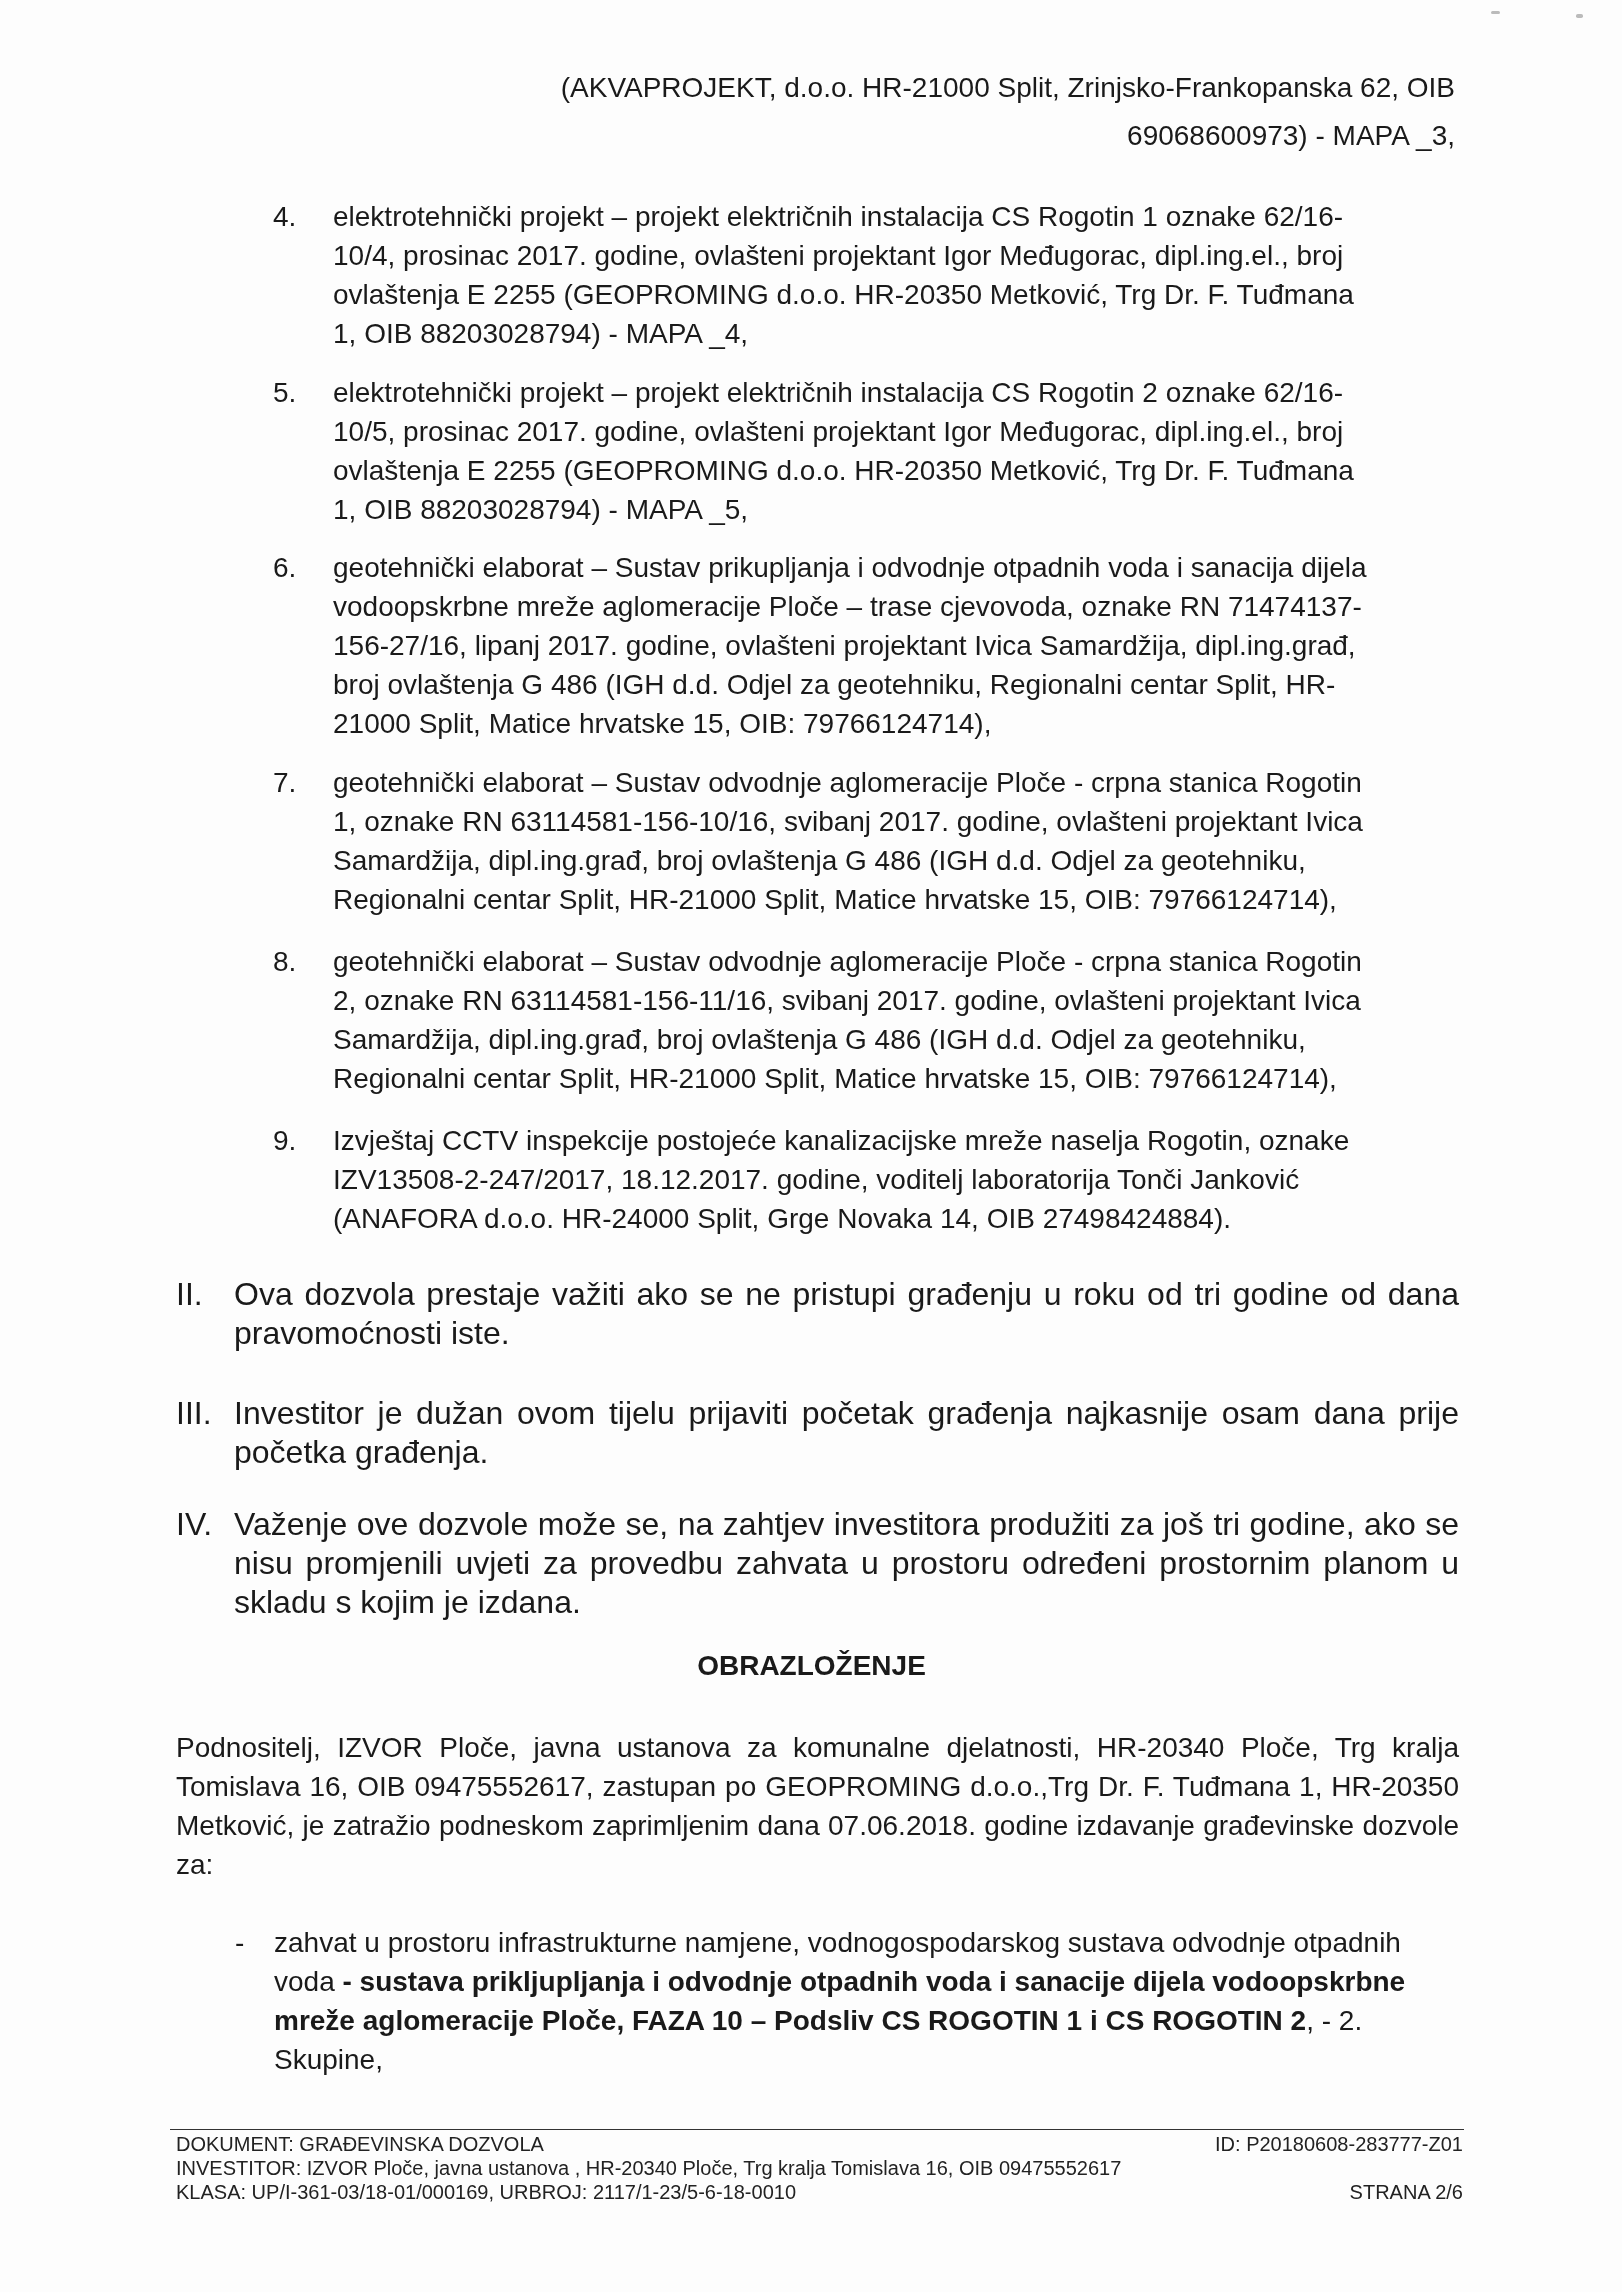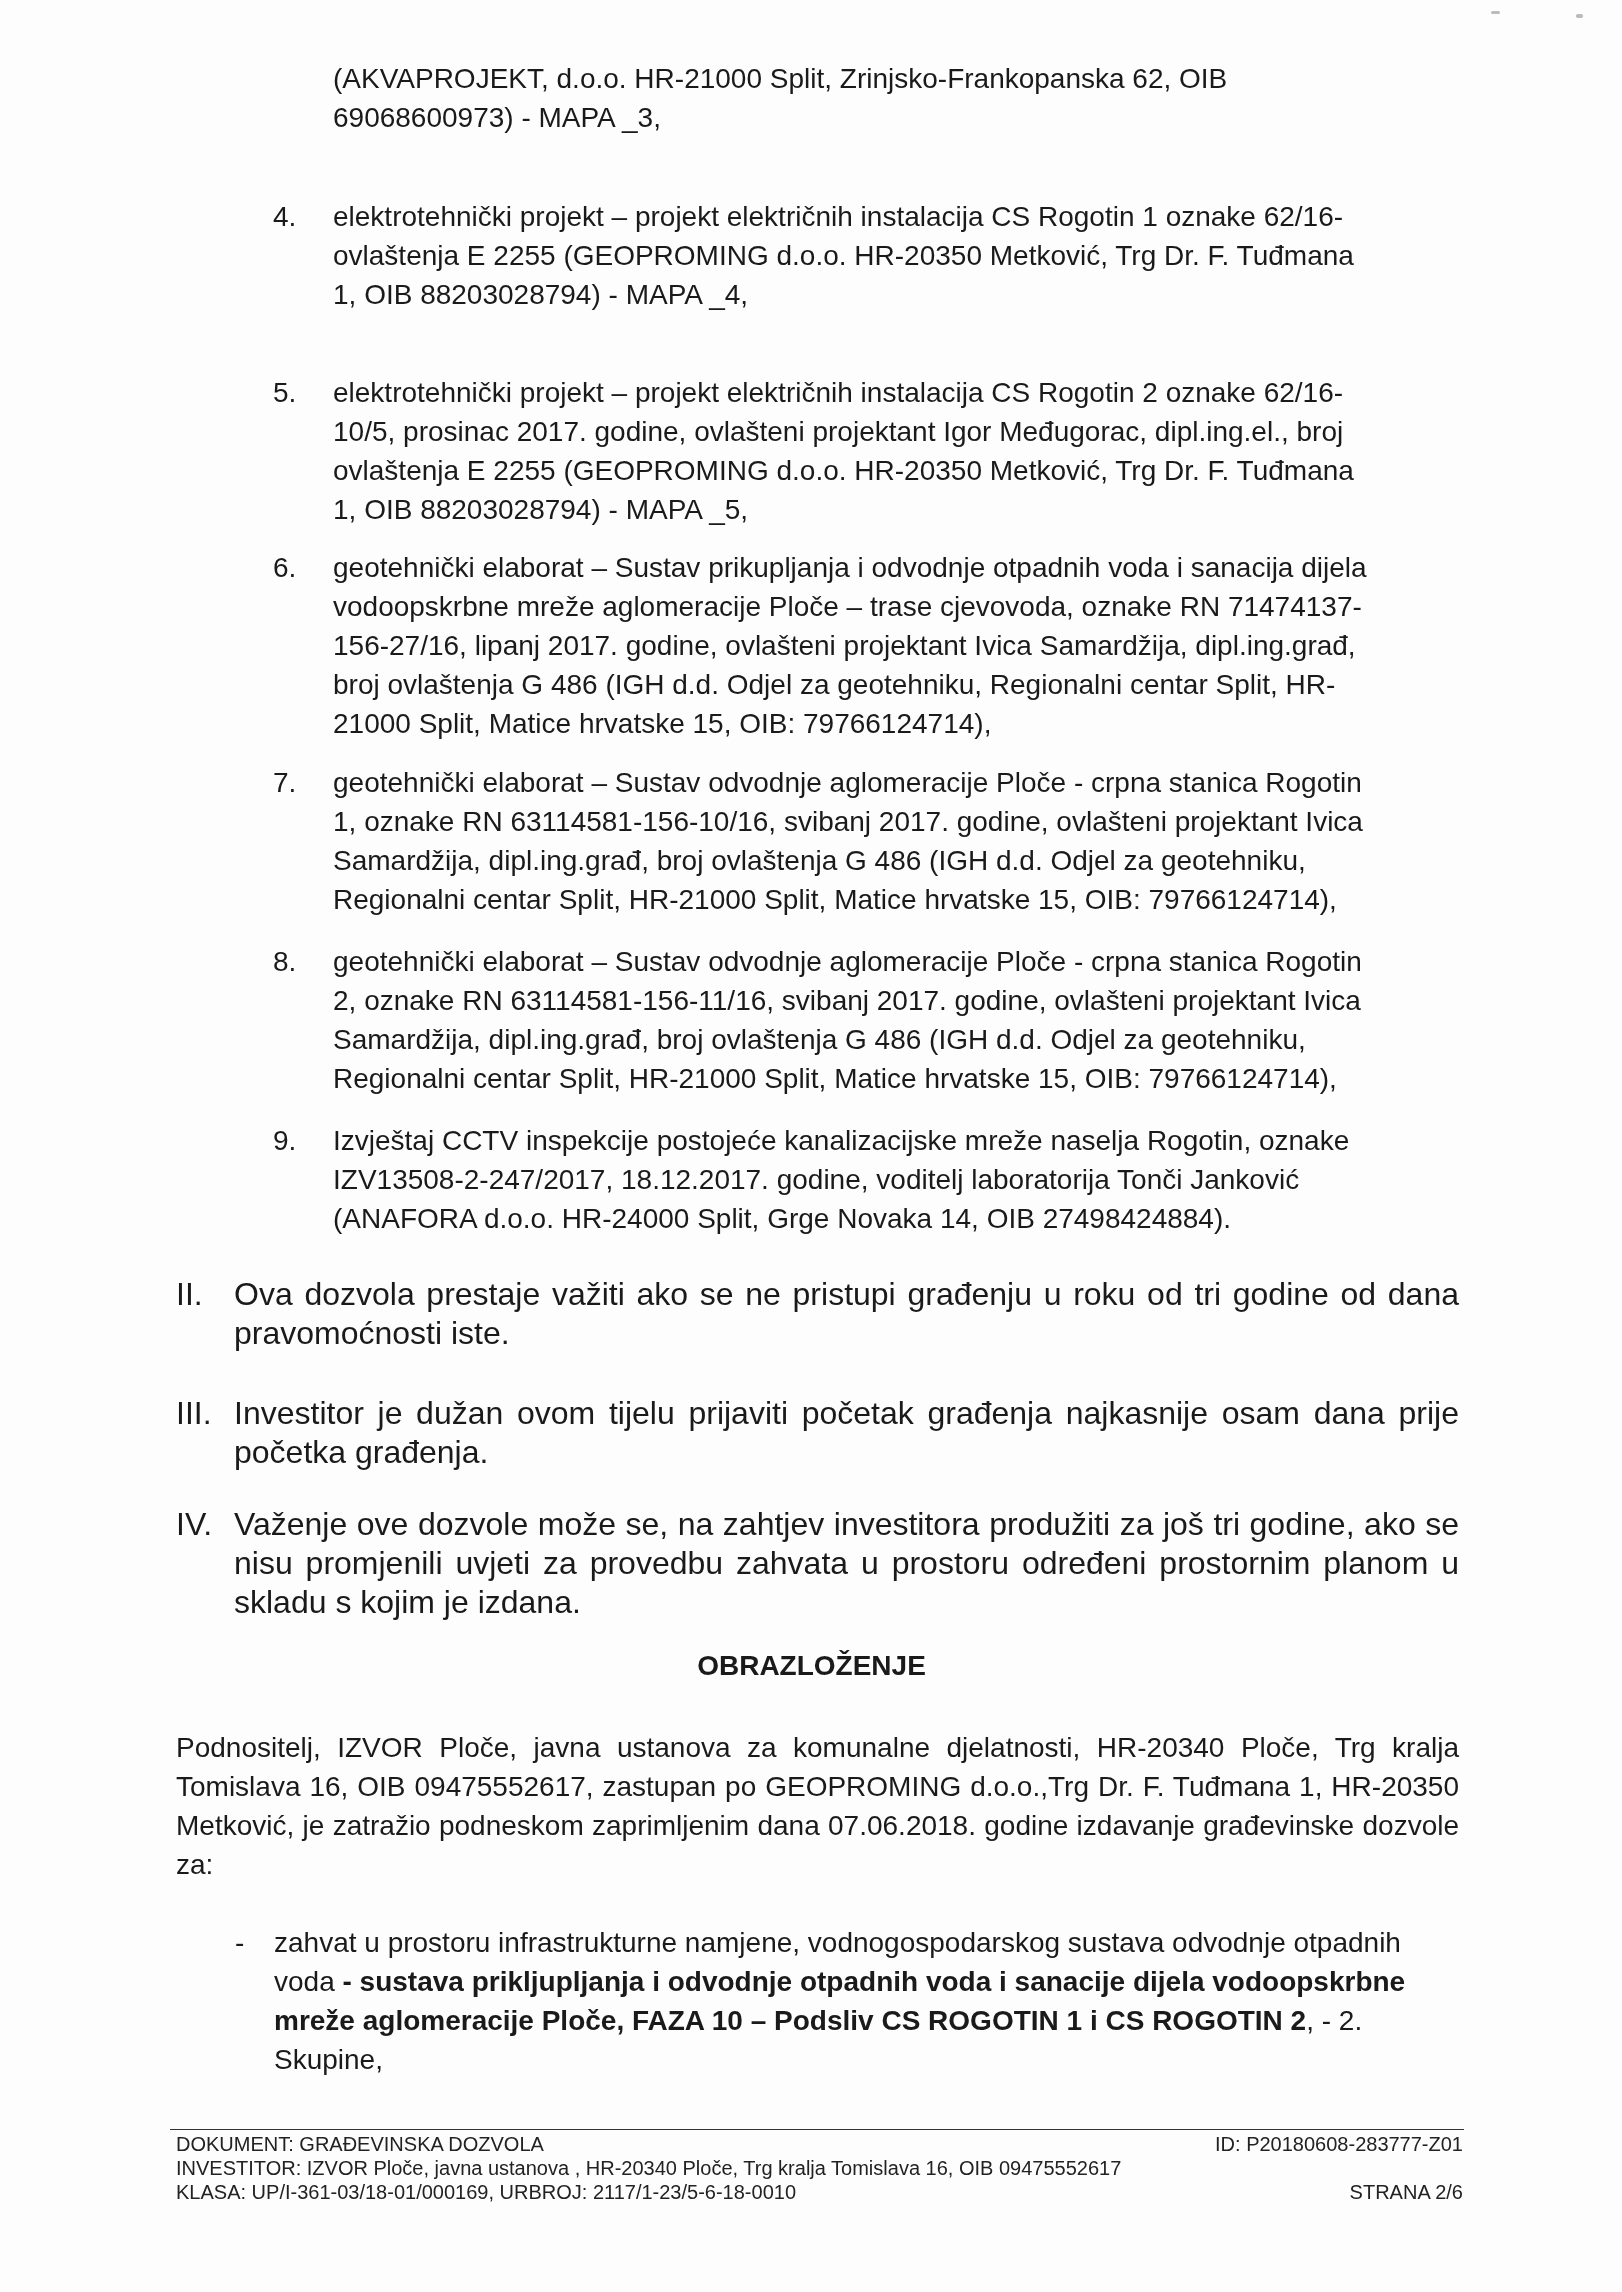--- a/index.html
+++ b/index.html
@@ -7,21 +7,21 @@
     width: 1623px; height: 2293px;
     background: #fdfdfd;
     position: relative;
     overflow: hidden;
     font-family: "Liberation Sans", "DejaVu Sans", sans-serif;
     color: #1a1a1a;
   }
   .page { position: absolute; left: 0; top: 0; width: 1623px; height: 2293px; }
   .corner-mark { position: absolute; top: 10.7px; width: 9px; height: 3.6px; background: #bbb; border-radius: 1.8px; }
   .ol-block { position: absolute; left: 273px; width: 1191px; font-size: 28px; line-height: 39px; }
-  .cont { padding-left: 60px; margin: 0; }
+  .cont { padding-left: 60px; margin: 9px; text-align: right; }
   .li { position: relative; padding-left: 60px; margin: 0; }
   .li .num { position: absolute; left: 0; top: 0; }
   .roman { position: absolute; left: 176px; width: 1283px; font-size: 32px; line-height: 39px; }
   .roman .rn { position: absolute; left: 0; top: 0; }
   .roman .rt { padding-left: 58px; text-align: justify; }
   .heading { position: absolute; left: 0; width: 1623px; text-align: center; font-weight: bold; font-size: 28px; top: 1650px; }
   .para { position: absolute; left: 176px; width: 1283px; font-size: 28px; line-height: 39px; text-align: justify; top: 1728px; }
   .bullet { position: absolute; left: 235px; width: 1191px; font-size: 28px; line-height: 39px; top: 1923px; }
   .bullet .dash { position: absolute; left: 0; top: 0; }
   .bullet .bt { padding-left: 39px; }
@@ -40,20 +40,21 @@
 
   <div class="ol-block" style="top:59px;">
     <p class="cont">(AKVAPROJEKT, d.o.o. HR-21000 Split, Zrinjsko-Frankopanska 62, OIB</p>
     <p class="cont">69068600973) - MAPA _3,</p>
   </div>
 
   <div class="ol-block" style="top:197px;">
     <div class="li">
       <span class="num">4.</span>
       <div>elektrotehnički projekt – projekt električnih instalacija CS Rogotin 1 oznake 62/16-</div>
+      <div>10/4, prosinac 2017. godine, ovlašteni projektant Igor Međugorac, dipl.ing.el., broj</div>
       <div>ovlaštenja E 2255 (GEOPROMING d.o.o. HR-20350 Metković, Trg Dr. F. Tuđmana</div>
       <div>1, OIB 88203028794) - MAPA _4,</div>
     </div>
   </div>
 
   <div class="ol-block" style="top:373px;">
     <div class="li">
       <span class="num">5.</span>
       <div>elektrotehnički projekt – projekt električnih instalacija CS Rogotin 2 oznake 62/16-</div>
       <div>10/5, prosinac 2017. godine, ovlašteni projektant Igor Međugorac, dipl.ing.el., broj</div>

